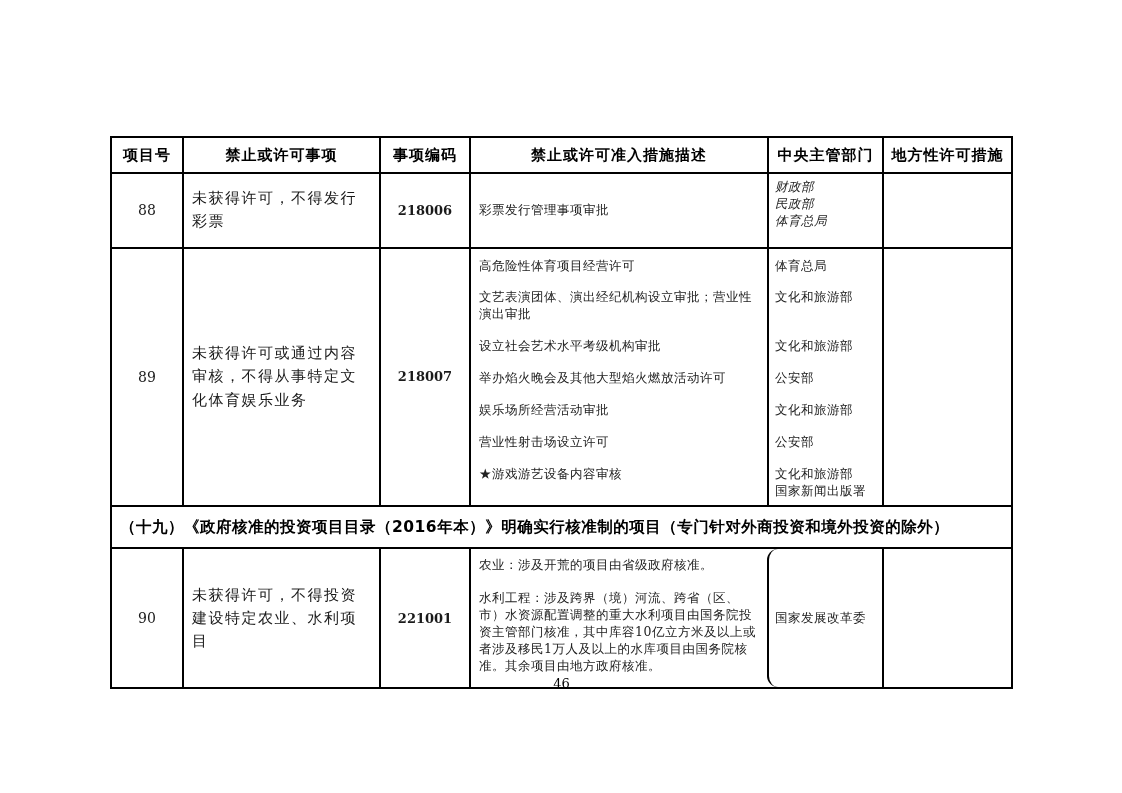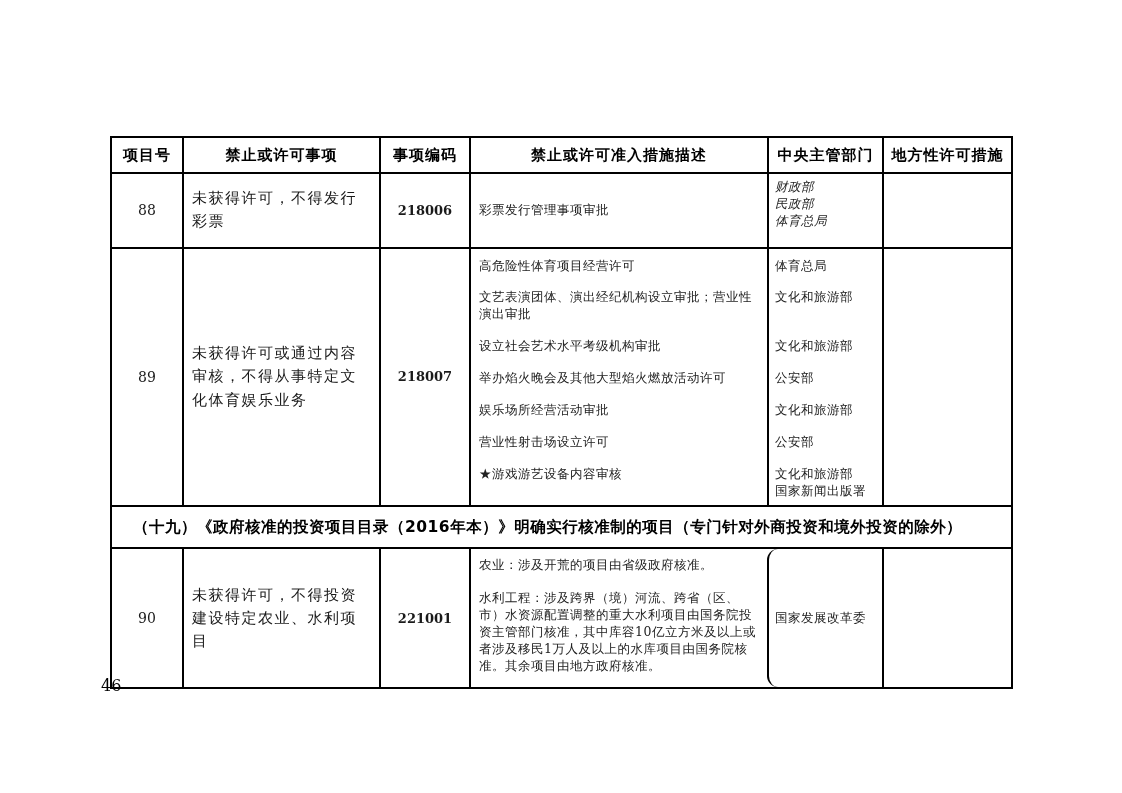--- a/index.html
+++ b/index.html
@@ -67,34 +67,34 @@
   .m-text { padding:9px 8px 6px;font-family:Liberation Serif, serif; }
   .m-dept { border-left:2px solid #000; padding:9px 6px 6px; }
 
   
   .section-row { min-height:42px; }
   .section-cell {
     grid-column:1 / 7;
     display:flex; align-items:center;
     font-family:"DejaVu Sans","Liberation Sans",sans-serif;
     font-weight:bold; font-size:15.5px; color:#000;
-    padding:6px 21px; letter-spacing:0.5px;
+    padding:6px 8px; letter-spacing:0.5px;
   }
 
   
   .row-90 { min-height:140px; }
   .r90-measures { padding:8px 8px 10px; }
   .r90-para2 { margin-top:16px; }
   .r90-dept { display:flex; align-items:center; padding:4px 6px;border-radius:11px; }
 
   .page-number {
     position:absolute;
-    left:101px; top:676px; width:903px;
-    text-align:left;
-    font-size:16px; color:#000;
+    left:110px; top:676px; width:903px;
+    text-align:center;
+    font-size:13px; color:#000;
   }
 </style>
 </head>
 <body>
 
 <div class="doc-table">
 
   <div class="t-row header-row">
     <div class="cell th">项目号</div>
     <div class="cell th">禁止或许可事项</div>

